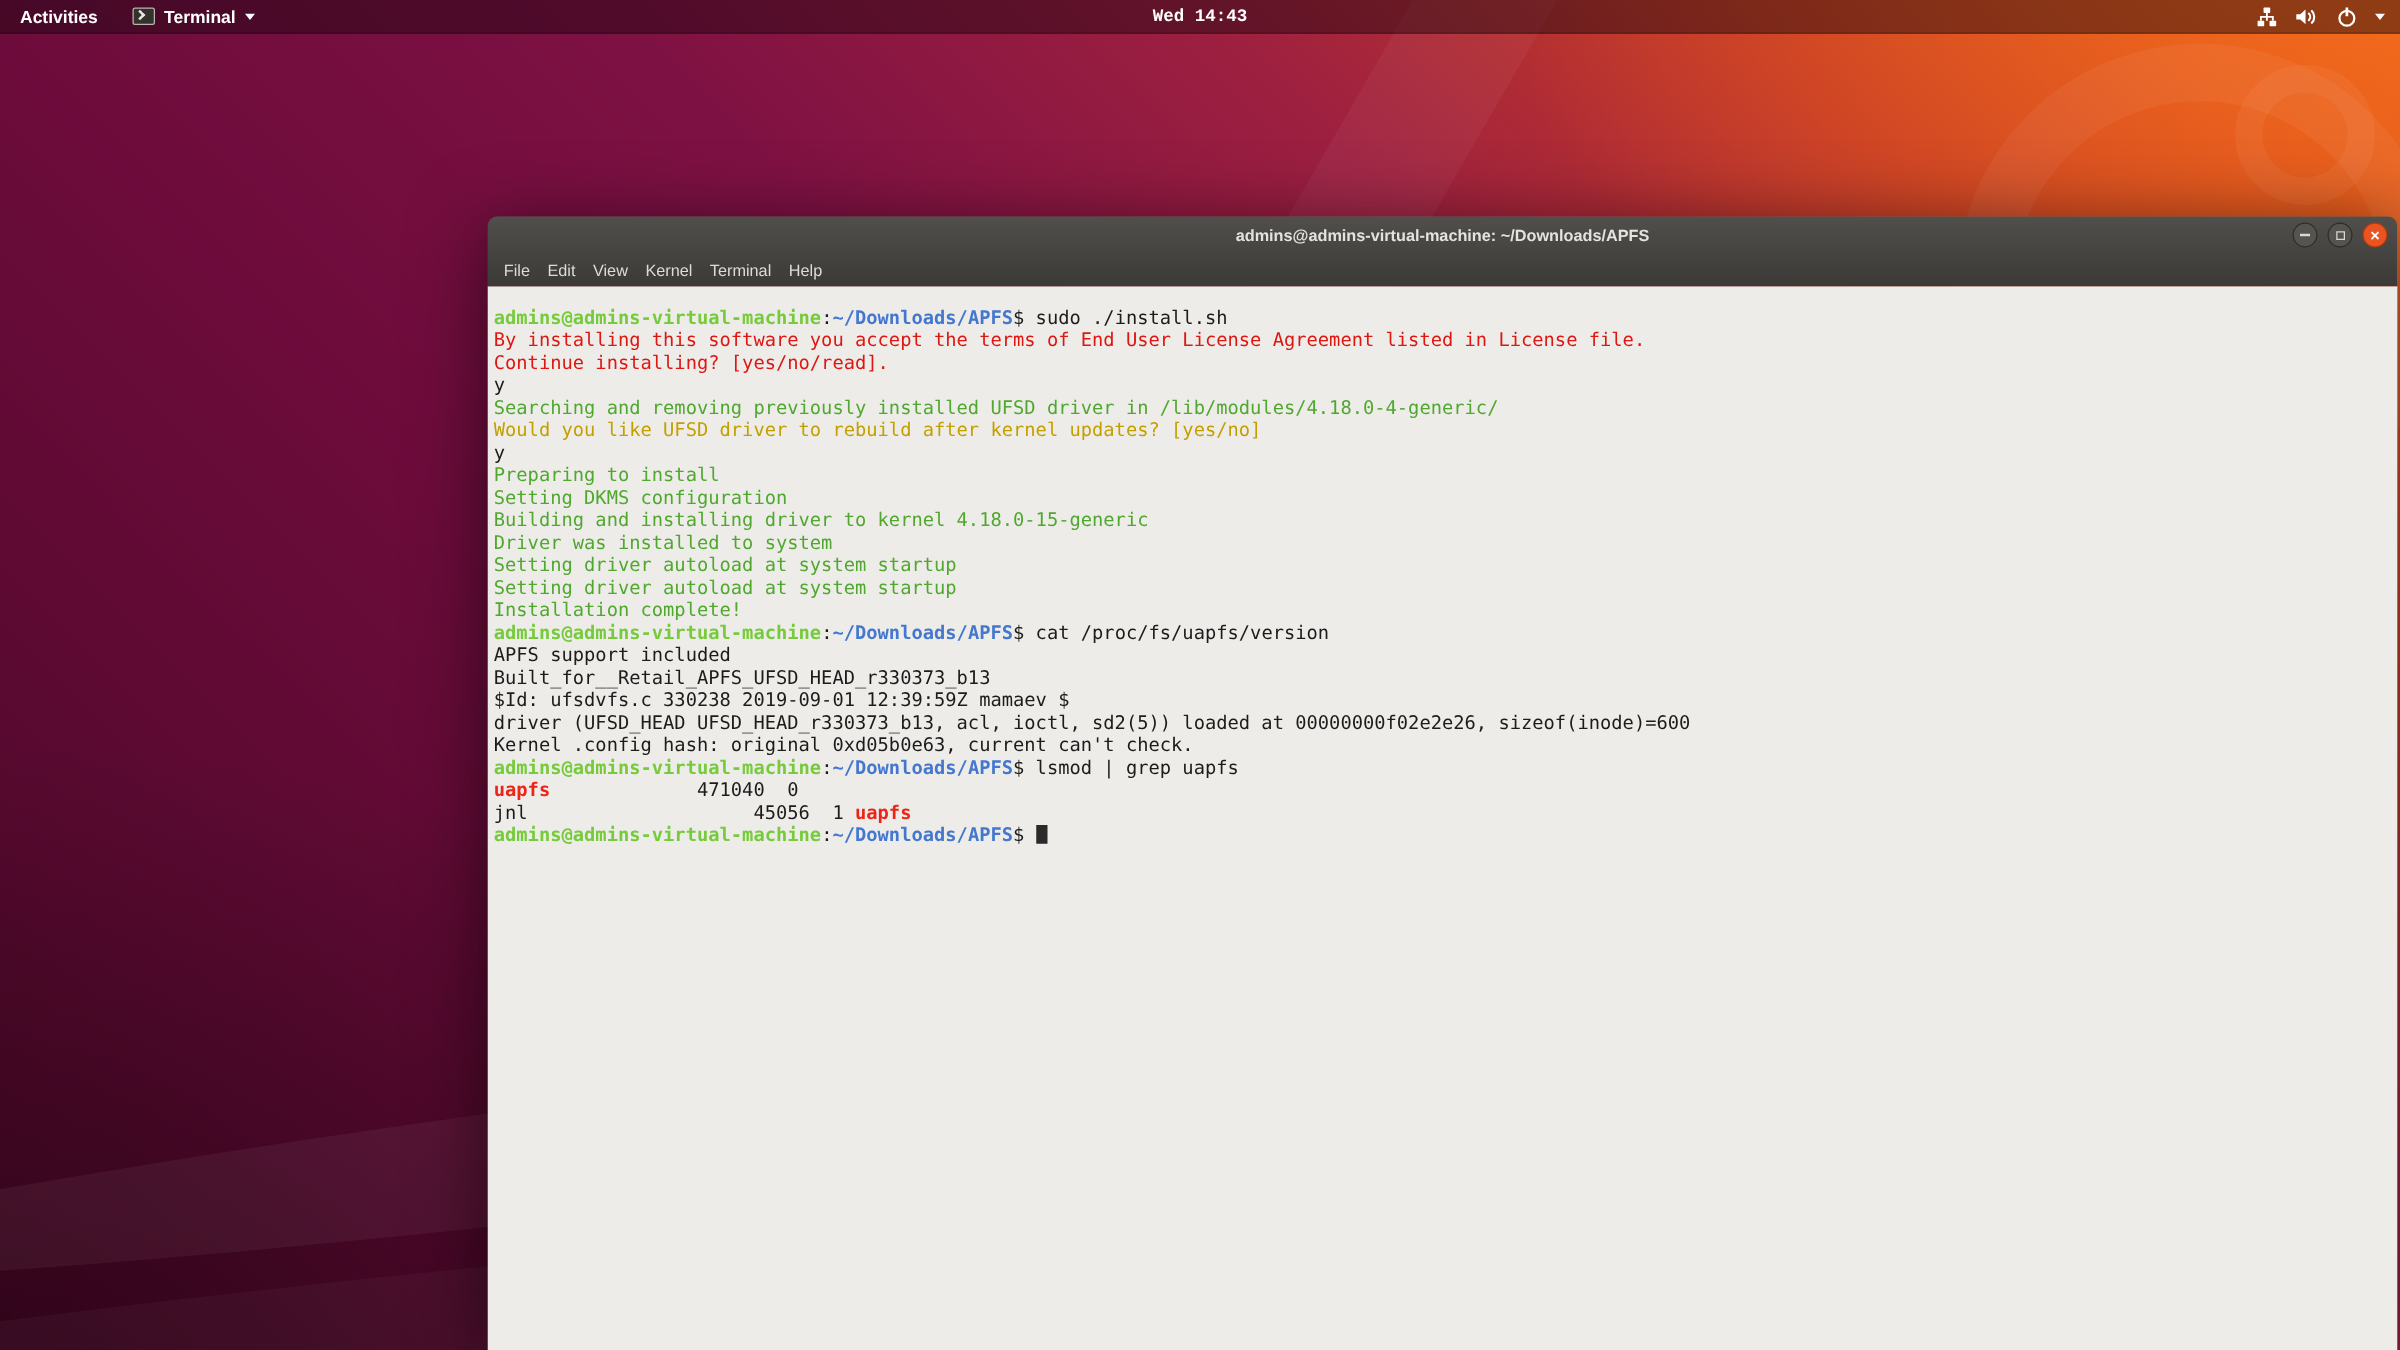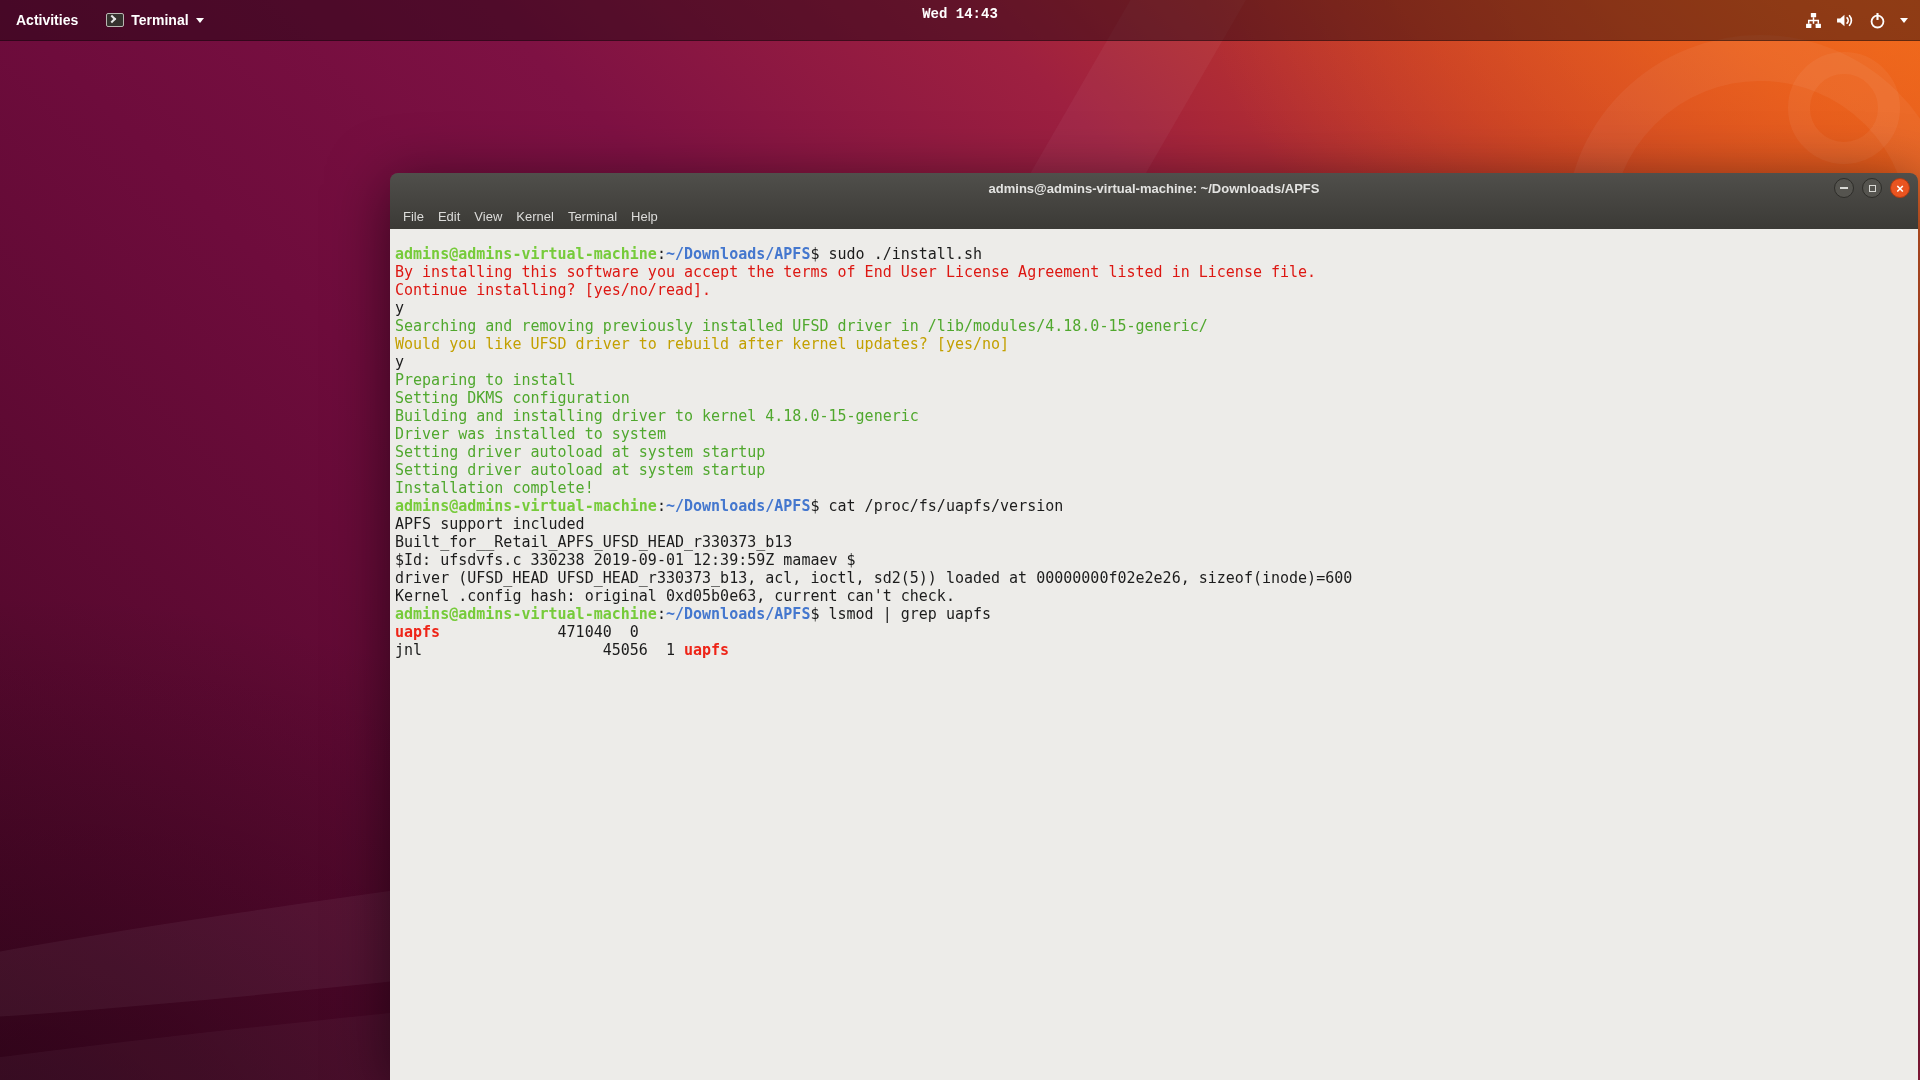--- a/index.html
+++ b/index.html
@@ -18,21 +18,21 @@
   .ring1 { position:absolute; left:1565px; top:35px; width:390px; height:390px;
     border:46px solid rgba(255,255,255,0.05); border-radius:50%; }
   .ring2 { position:absolute; left:1788px; top:52px; width:112px; height:112px;
     border:22px solid rgba(255,255,255,0.05); border-radius:50%; }
   .band1 { position:absolute; left:-260px; top:852px; width:1900px; height:95px;
     background:rgba(255,255,255,0.05); border-radius:50%; transform:rotate(-7deg); }
   .band2 { position:absolute; left:-260px; top:985px; width:1900px; height:75px;
     background:rgba(255,255,255,0.035); border-radius:50%; transform:rotate(-5deg); }
 
   
-  .topbar { position:absolute; left:0; top:0; width:1920px; height:41px; z-index:50;
+  .topbar { position:absolute; left:0; top:0; width:1920px; height:27px; z-index:50;
     background:rgba(24,4,14,0.45); border-bottom:1px solid rgba(0,0,0,0.30);
     display:flex; align-items:center; color:#fff; font-size:14px; font-weight:700; }
   .tb-left { display:flex; align-items:center; height:100%; }
   .tb-activities { padding:0 16px; height:100%; display:flex; align-items:center; cursor:default; }
   .tb-appmenu { display:flex; align-items:center; gap:7px; padding:0 12px; height:100%; }
   .tb-appicon { width:18px; height:14px; background:#35322E; border:1px solid #B9B6B2;
     border-radius:2px; position:relative; }
   .tb-appicon::before { content:""; position:absolute; left:2px; top:2px; width:4px; height:4px;
     border-left:2px solid #E6E6E6; border-bottom:2px solid #E6E6E6; transform:rotate(-135deg); }
   .caret-down { width:0; height:0; border-left:4px solid transparent; border-right:4px solid transparent;
@@ -145,33 +145,34 @@
       <span class="menu-item">Kernel</span>
       <span class="menu-item">Terminal</span>
       <span class="menu-item">Help</span>
     </div>
   </div>
   <div class="content">
       <div class="term-line"><span class="seg-g">admins@admins-virtual-machine</span><span class="seg-f">:</span><span class="seg-b">~/Downloads/APFS</span><span class="seg-f">$ sudo ./install.sh</span></div>
       <div class="term-line"><span class="seg-r">By installing this software you accept the terms of End User License Agreement listed in License file.</span></div>
       <div class="term-line"><span class="seg-r">Continue installing? [yes/no/read].</span></div>
       <div class="term-line"><span class="seg-f">y</span></div>
-      <div class="term-line"><span class="seg-n">Searching and removing previously installed UFSD driver in /lib/modules/4.18.0-15-generic/</span></div>
+      <div class="term-line"><span class="seg-n">Searching and removing previously installed UFSD driver in /lib/modules/4.18.0-4-generic/</span></div>
       <div class="term-line"><span class="seg-y">Would you like UFSD driver to rebuild after kernel updates? [yes/no]</span></div>
       <div class="term-line"><span class="seg-f">y</span></div>
       <div class="term-line"><span class="seg-n">Preparing to install</span></div>
       <div class="term-line"><span class="seg-n">Setting DKMS configuration</span></div>
       <div class="term-line"><span class="seg-n">Building and installing driver to kernel 4.18.0-15-generic</span></div>
       <div class="term-line"><span class="seg-n">Driver was installed to system</span></div>
       <div class="term-line"><span class="seg-n">Setting driver autoload at system startup</span></div>
       <div class="term-line"><span class="seg-n">Setting driver autoload at system startup</span></div>
       <div class="term-line"><span class="seg-n">Installation complete!</span></div>
       <div class="term-line"><span class="seg-g">admins@admins-virtual-machine</span><span class="seg-f">:</span><span class="seg-b">~/Downloads/APFS</span><span class="seg-f">$ cat /proc/fs/uapfs/version</span></div>
       <div class="term-line"><span class="seg-f">APFS support included</span></div>
       <div class="term-line"><span class="seg-f">Built_for__Retail_APFS_UFSD_HEAD_r330373_b13</span></div>
       <div class="term-line"><span class="seg-f">$Id: ufsdvfs.c 330238 2019-09-01 12:39:59Z mamaev $</span></div>
       <div class="term-line"><span class="seg-f">driver (UFSD_HEAD UFSD_HEAD_r330373_b13, acl, ioctl, sd2(5)) loaded at 00000000f02e2e26, sizeof(inode)=600</span></div>
       <div class="term-line"><span class="seg-f">Kernel .config hash: original 0xd05b0e63, current can't check.</span></div>
       <div class="term-line"><span class="seg-g">admins@admins-virtual-machine</span><span class="seg-f">:</span><span class="seg-b">~/Downloads/APFS</span><span class="seg-f">$ lsmod | grep uapfs</span></div>
       <div class="term-line"><span class="seg-rb">uapfs</span><span class="seg-f">             471040  0</span></div>
       <div class="term-line"><span class="seg-f">jnl                    45056  1 </span><span class="seg-rb">uapfs</span></div>
+      <div class="term-line"><span class="seg-g">admins@admins-virtual-machine</span><span class="seg-f">:</span><span class="seg-b">~/Downloads/APFS</span><span class="seg-f">$ </span><span class="cursor"></span></div>
     </div>
 </div>
 
 </body></html>

